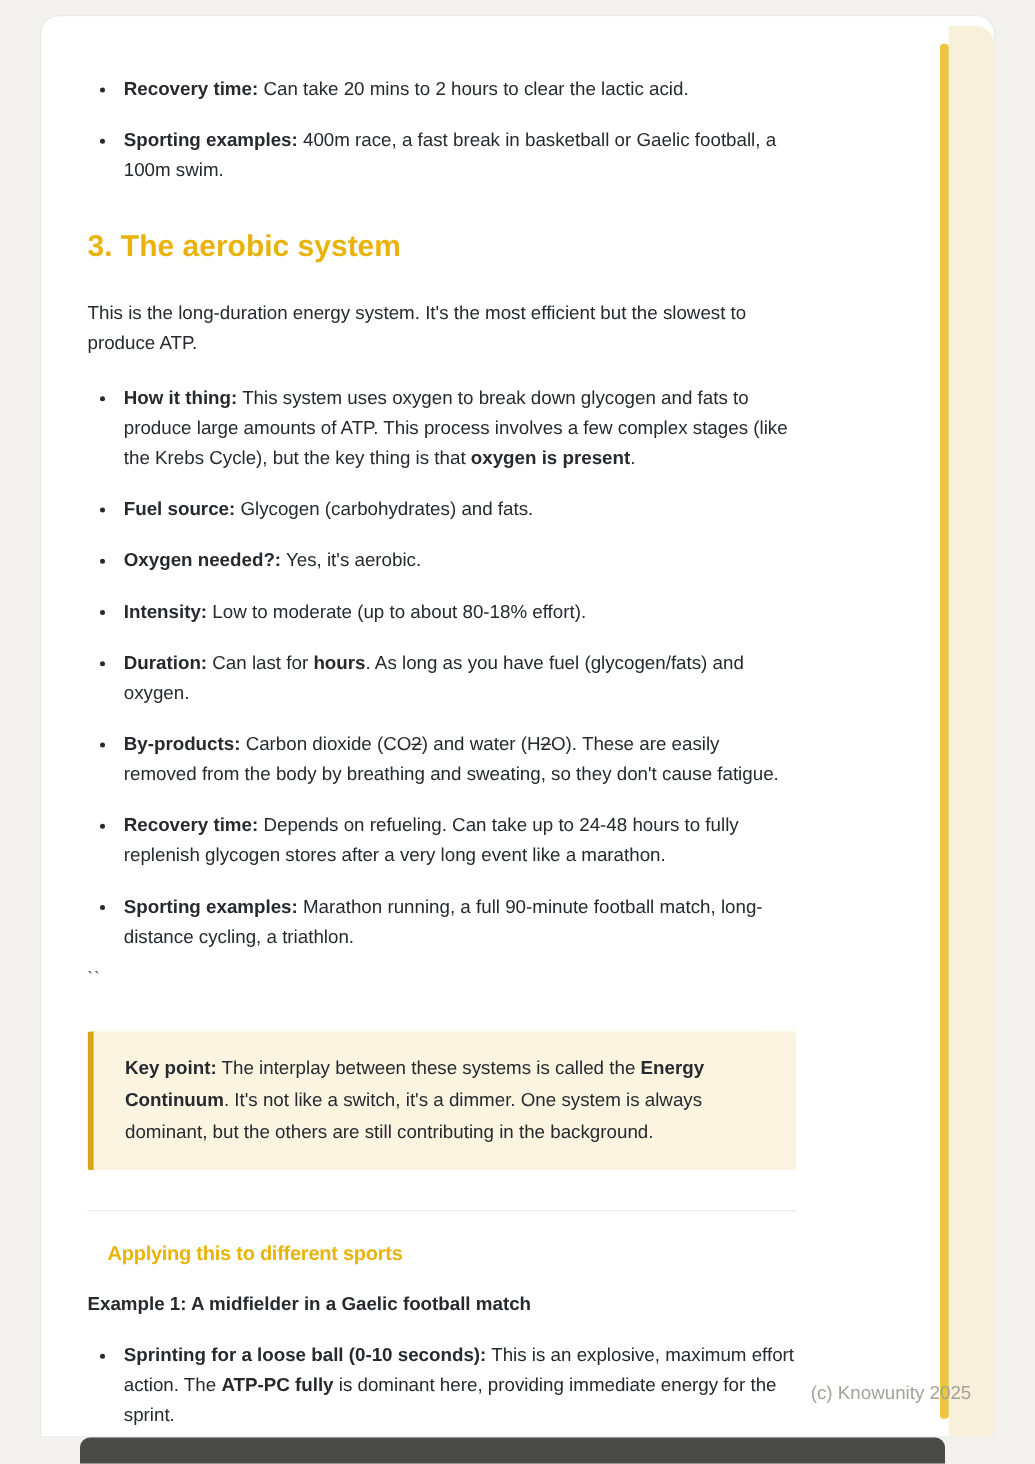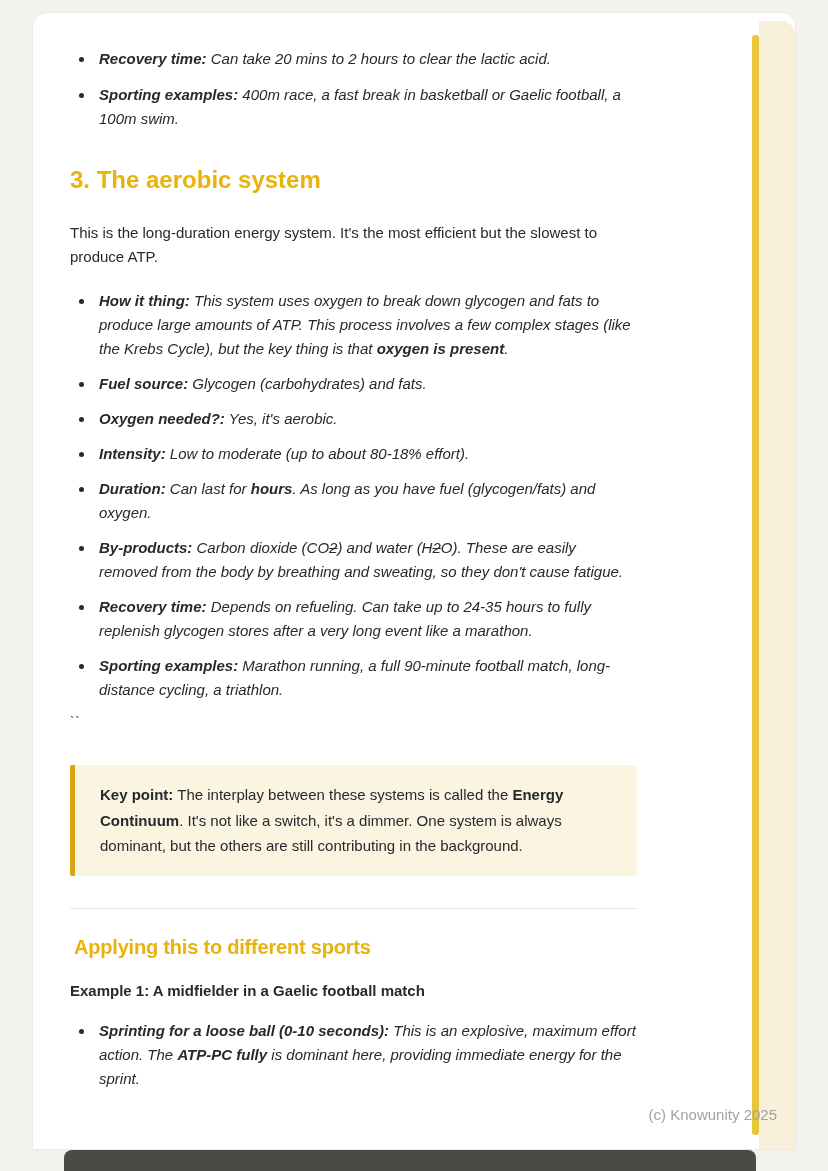--- a/index.html
+++ b/index.html
@@ -33,21 +33,21 @@
     background: var(--next-page, #4a4a47);
     border-radius: 8px 8px 0 0;
   }
 
   .content {
     position: absolute; left: 37px; top: 30px; width: 567px;
     font-size: 15px; line-height: 1.6;
   }
   .content p { margin: 0; }
   ul.bullets { margin: 0; padding: 0 0 0 25px; list-style: disc; }
-  ul.bullets li { margin: 4px 0 12px 0; padding-left: 4px; font-style: italic; }
+  ul.bullets li { margin: 17px 0 12px 0; padding-left: 4px; }
   ul.bullets li:last-child { margin-bottom: 0; }
 
   .h3 {
     margin: 30px 0 0 0;
     font-size: 24px; font-weight: bold;
     color: var(--accent-gold, #e9b30b);
   }
   .intro { margin-top: 22px !important; }
   ul.main-list { margin-top: 20px !important; }
   ul.main-list li { margin-bottom: 11px; }
@@ -62,22 +62,22 @@
     padding: 17px 36px 17px 25px;
     line-height: 1.7;
   }
 
   hr.divider {
     margin: 32px 0 0 0; border: none;
     border-top: 1px solid #e8e8e6;
   }
 
   .h2 {
-    margin: 22px 0 0 4px;
-    font-size: 20px; font-weight: bold; letter-spacing: -0.2px;
+    margin: 22px 0 0 16px;
+    font-size: 16px; font-weight: bold; letter-spacing: -0.2px;
     color: var(--accent-gold, #e9b30b);
   }
   .sports-intro { margin-top: 18px !important; }
   .example-heading { margin-top: 16px !important; font-weight: bold; }
   ul.example-list { margin-top: 16px !important; }
 
   strong { font-weight: bold; }
   .strike { text-decoration: line-through; }
 
   .watermark {
@@ -107,21 +107,21 @@
 
       <p class="intro">This is the long-duration energy system. It's the most efficient but the slowest to produce ATP.</p>
 
       <ul class="bullets main-list">
         <li><strong>How it thing:</strong><span> This system uses oxygen to break down glycogen and fats to produce large amounts of ATP. This process involves a few complex stages (like the Krebs Cycle), but the key thing is that </span><strong>oxygen is present</strong><span>.</span></li>
         <li><strong>Fuel source:</strong><span> Glycogen (carbohydrates) and fats.</span></li>
         <li><strong>Oxygen needed?:</strong><span> Yes, it's aerobic.</span></li>
         <li><strong>Intensity:</strong><span> Low to moderate (up to about 80-18% effort).</span></li>
         <li><strong>Duration:</strong><span> Can last for </span><strong>hours</strong><span>. As long as you have fuel (glycogen/fats) and oxygen.</span></li>
         <li><strong>By-products:</strong><span> Carbon dioxide (CO</span><span class="strike">2</span><span>) and water (H</span><span class="strike">2</span><span>O). These are easily removed from the body by breathing and sweating, so they don't cause fatigue.</span></li>
-        <li><strong>Recovery time:</strong><span> Depends on refueling. Can take up to 24-35 hours to fully replenish glycogen stores after a very long event like a marathon.</span></li>
+        <li><strong>Recovery time:</strong><span> Depends on refueling. Can take up to 24-48 hours to fully replenish glycogen stores after a very long event like a marathon.</span></li>
         <li><strong>Sporting examples:</strong><span> Marathon running, a full 90-minute football match, long-distance cycling, a triathlon.</span></li>
       </ul>
 
       <div class="stray">``</div>
 
       <div class="callout">
         <p><strong>Key point:</strong><span> The interplay between these systems is called the </span><strong>Energy Continuum</strong><span>. It's not like a switch, it's a dimmer. One system is always dominant, but the others are still contributing in the background.</span></p>
       </div>
 
       <hr class="divider">

